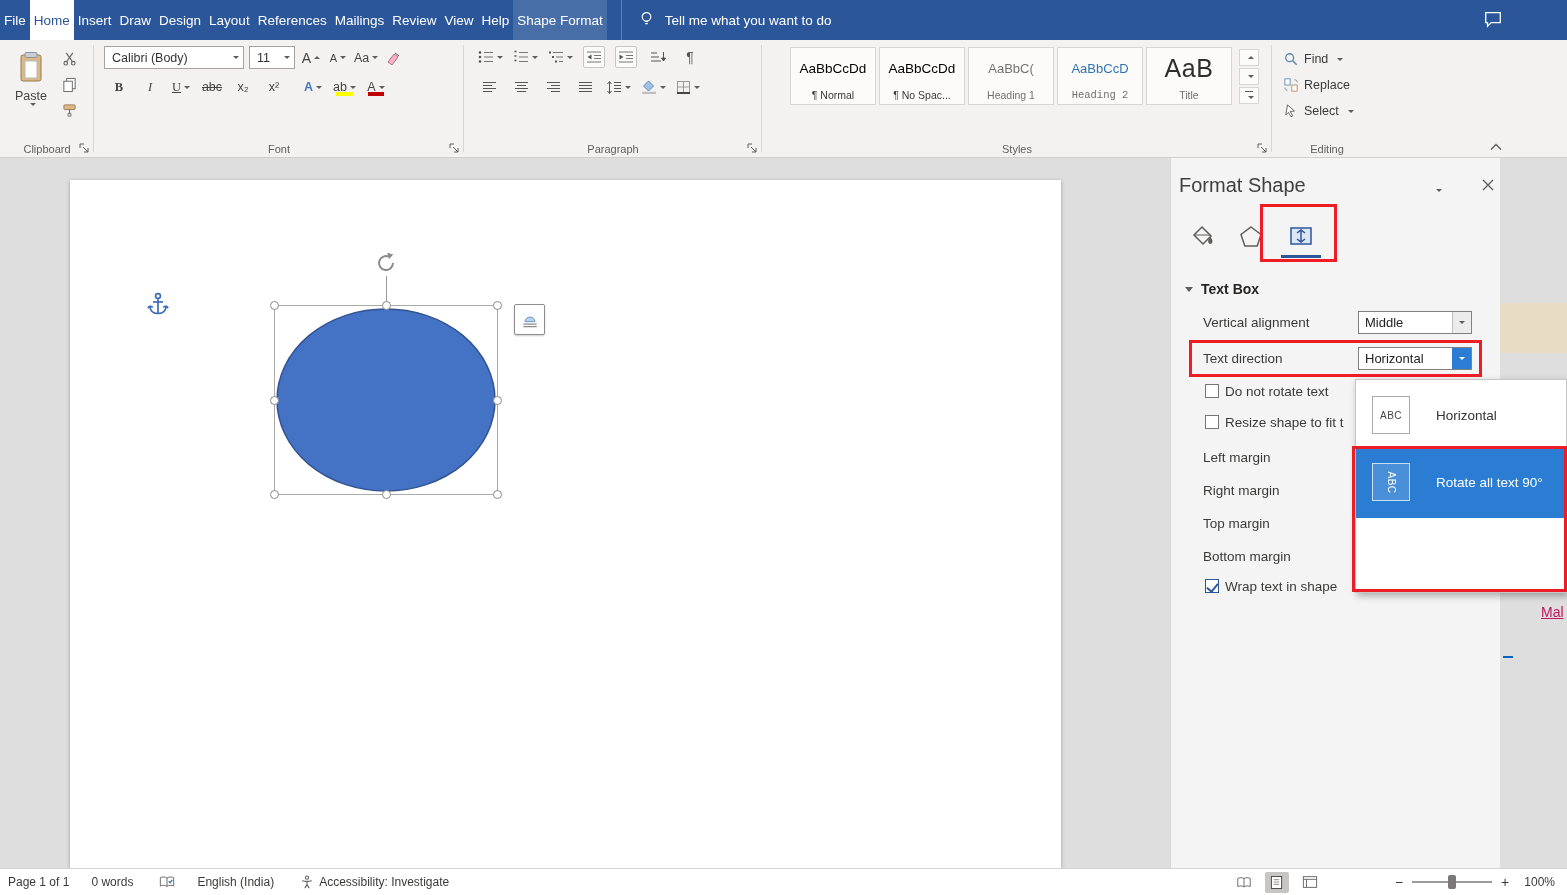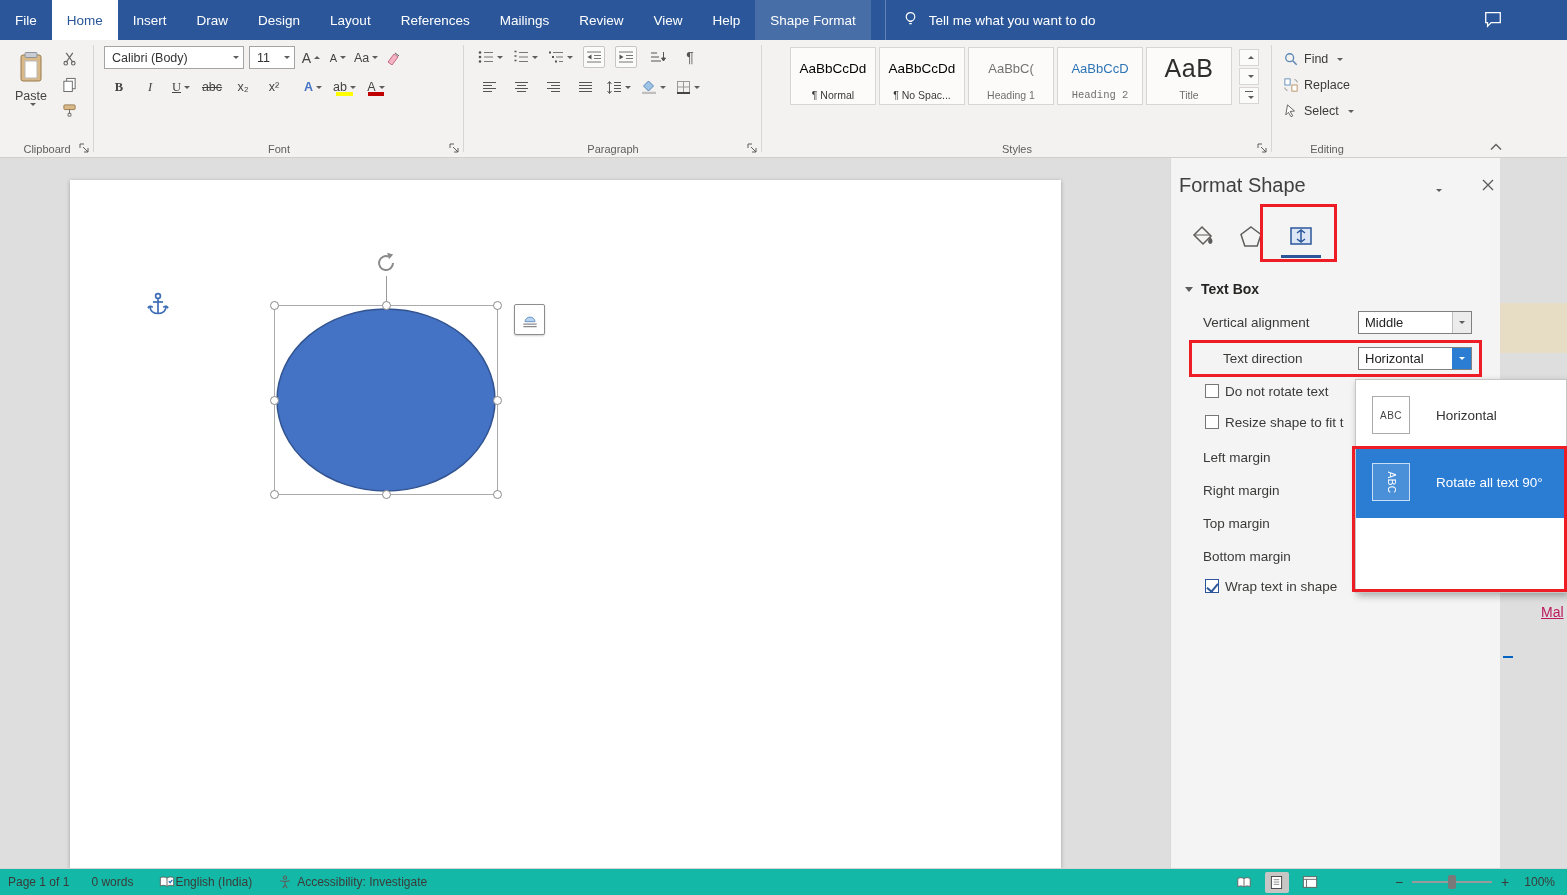--- a/index.html
+++ b/index.html
@@ -2,21 +2,21 @@
 <html><head>
 <meta charset="utf-8">
 <style>
   *{margin:0;padding:0;box-sizing:border-box;}
   html,body{width:1567px;height:895px;overflow:hidden;}
   body{position:relative;font-family:"Liberation Sans",sans-serif;background:#dedede;-webkit-font-smoothing:antialiased;}
 
   
   .titlebar{position:absolute;left:0;top:0;width:1567px;height:40px;background:#2b579a;display:flex;align-items:stretch;color:#fff;z-index:5;}
   .tabs{display:flex;align-items:stretch;}
-  .tb-tab{padding:0 15px;display:flex;align-items:center;font-size:13.5px;white-space:nowrap;cursor:pointer;}
+  .tb-tab{padding:0 4px;display:flex;align-items:center;font-size:13.5px;white-space:nowrap;cursor:pointer;}
   .tb-tab.active{background:#fff;color:#2b579a;}
   .tb-tab.contextual{background:rgba(255,255,255,0.14);}
   .tellme{display:flex;align-items:center;gap:10px;margin-left:14px;padding-left:16px;border-left:1px solid rgba(255,255,255,0.25);font-size:13.5px;flex:1;}
   .tb-comment{position:absolute;right:64px;top:9px;}
   .tb-corner{position:absolute;right:0;top:0;width:46px;height:27px;background:#0b0b0b;color:#fff;font-size:12px;display:flex;align-items:center;padding-left:8px;}
 
   
   .ribbon{position:absolute;left:0;top:40px;width:1567px;height:118px;background:#f3f2f1;border-bottom:1px solid #d1cfcd;z-index:4;}
   .group{position:absolute;top:0;height:117px;}
   .glabel{position:absolute;bottom:2px;left:0;right:0;text-align:center;font-size:11px;color:#605e5c;}
@@ -91,21 +91,21 @@
   .dd-row .dd-label{margin-left:26px;font-size:13.5px;white-space:nowrap;}
   .dd-row.selected{background:#2b7cd3;color:#fff;}
   .dd-row.selected .abc-box{background:#4a90d9;border-color:rgba(255,255,255,0.7);color:#fff;}
   .rot90{transform:rotate(90deg);display:inline-block;}
   .rot270{transform:rotate(-90deg);display:inline-block;}
 
   
   .redbox{position:absolute;border:3px solid #ee1c25;z-index:60;pointer-events:none;}
 
   
-  .statusbar{position:absolute;left:0;bottom:0;width:1567px;height:27px;background:#14b8a6;border-top:1px solid #d6d4d2;display:flex;align-items:center;font-size:12px;color:#3b3a39;z-index:5;}
+  .statusbar{position:absolute;left:0;bottom:0;width:1567px;height:27px;background:#ffffff;border-top:1px solid #d6d4d2;display:flex;align-items:center;font-size:12px;color:#3b3a39;z-index:5;}
   .sb-item{display:flex;align-items:center;gap:5px;cursor:pointer;white-space:nowrap;}
   .sb-right{margin-left:auto;display:flex;align-items:center;gap:9px;padding-right:12px;}
   .view-btn{width:24px;height:21px;display:flex;align-items:center;justify-content:center;border-radius:2px;cursor:pointer;}
   .view-btn.active{background:#c8c6c4;}
   .zoom-track{position:relative;width:80px;height:2px;background:#9a9a9a;cursor:pointer;}
   .zoom-tick{position:absolute;left:50%;top:-3px;width:1px;height:8px;background:#9a9a9a;}
   .zoom-thumb{position:absolute;left:36px;top:-6px;width:8px;height:14px;background:#7a7878;border-radius:2px;}
   .zbtn{font-size:14px;color:#3b3a39;cursor:pointer;line-height:1;}
 </style>
 </head>
@@ -528,21 +528,21 @@
   </div>
 
   <div class="prow-label" style="top:157px;">Vertical alignment</div>
   <div class="pcombo" style="top:153px;">
     <span class="val">Middle</span>
     <span class="arrow">
         <i class="caret" style="margin-left:0;"></i>
       </span>
   </div>
 
-  <div class="prow-label" style="top:193px;margin-left:20px;">Text direction</div>
+  <div class="prow-label" style="top:193px;">Text direction</div>
   <div class="pcombo" style="top:189px;">
     <span class="val">Horizontal</span>
     <span class="arrow blue">
         <i class="caret white" style="margin-left:0;"></i>
       </span>
   </div>
 
   <div class="cb" style="left:34px;top:226px;"></div>
   <div class="cb-label" style="left:54px;top:226px;">Do not rotate text</div>
 
@@ -584,21 +584,21 @@
   <div class="sb-item" style="margin-left:22px;">
     <span>0 words</span>
   </div>
   <div class="sb-item" style="margin-left:26px;">
     <svg width="16" height="14" viewBox="0 0 18 15">
         <path d="M9 3C6.5 1.4 3.5 1.6 1.5 2.6V12c2-1 5-1.2 7.5.4 2.5-1.6 5.5-1.4 7.5-.4V2.6C14.5 1.6 11.5 1.4 9 3z" fill="#fff" stroke="#5f5d5b"></path>
         <path d="M9 3v9.4" stroke="#5f5d5b"></path>
         <path d="M11 6.5l1.5 1.8L15 5.2" fill="none" stroke="#2e74b5" stroke-width="1.4"></path>
       </svg>
   </div>
-  <div class="sb-item" style="">
+  <div class="sb-item" style="margin-left:22px;">
     <span>English (India)</span>
   </div>
   <div class="sb-item" style="margin-left:26px;">
     <svg width="14" height="14" viewBox="0 0 16 16">
         <circle cx="8" cy="3" r="1.8" fill="none" stroke="#5f5d5b" stroke-width="1.2"></circle>
         <path d="M2.5 6.5c3.5 1 7.5 1 11 0M8 7.5v3.5M8 11l-2.5 4M8 11l2.5 4" fill="none" stroke="#5f5d5b" stroke-width="1.2"></path>
       </svg>
     <span>Accessibility: Investigate</span>
   </div>
 

